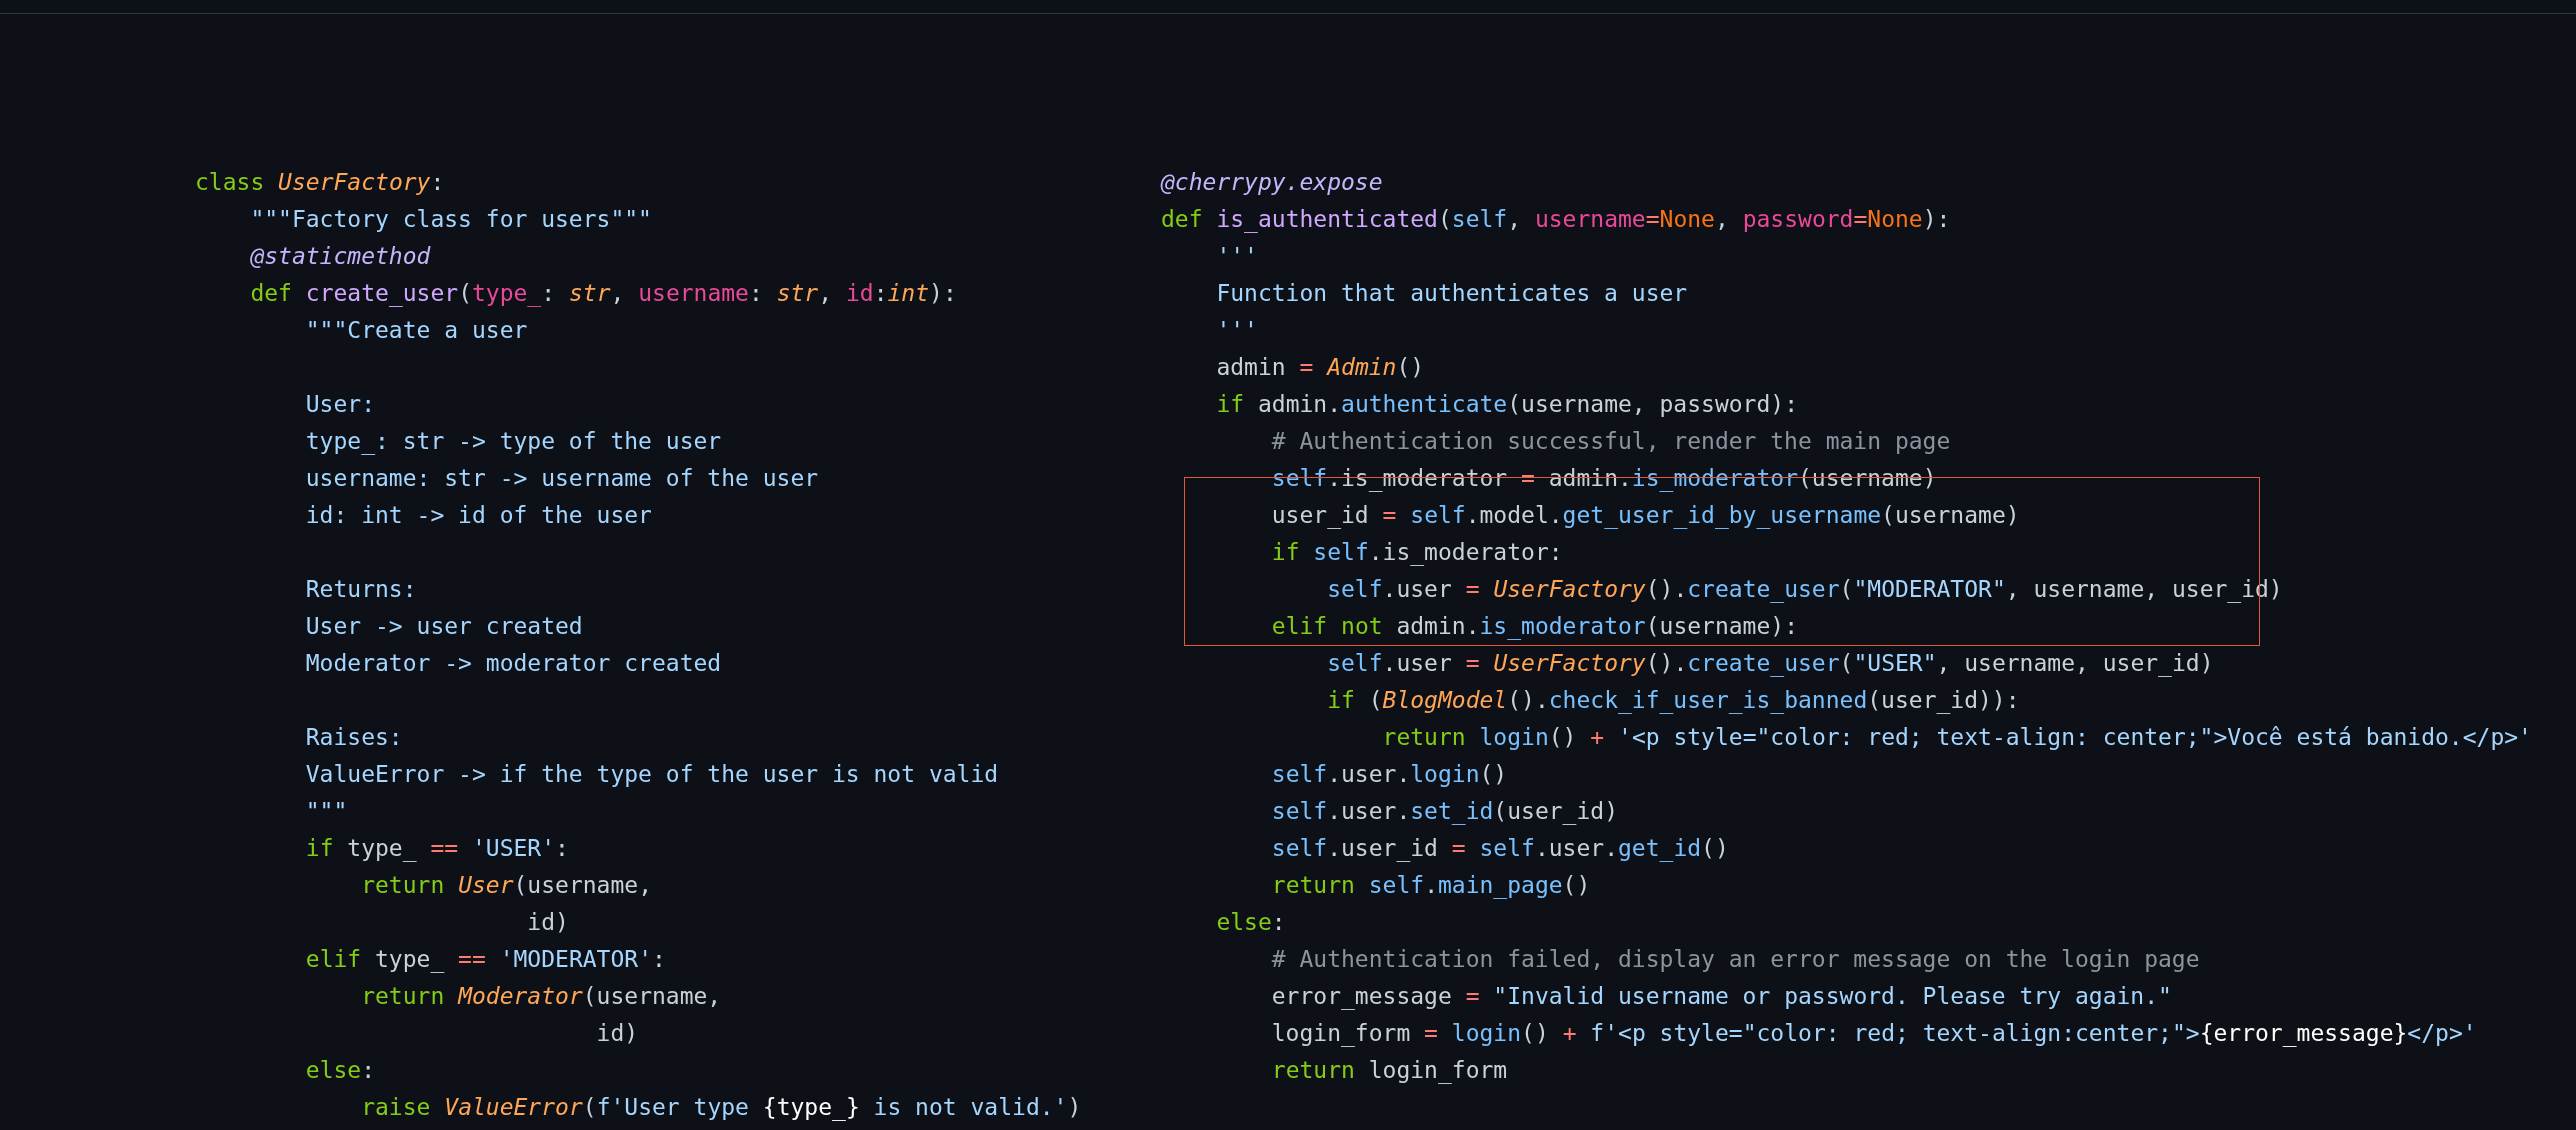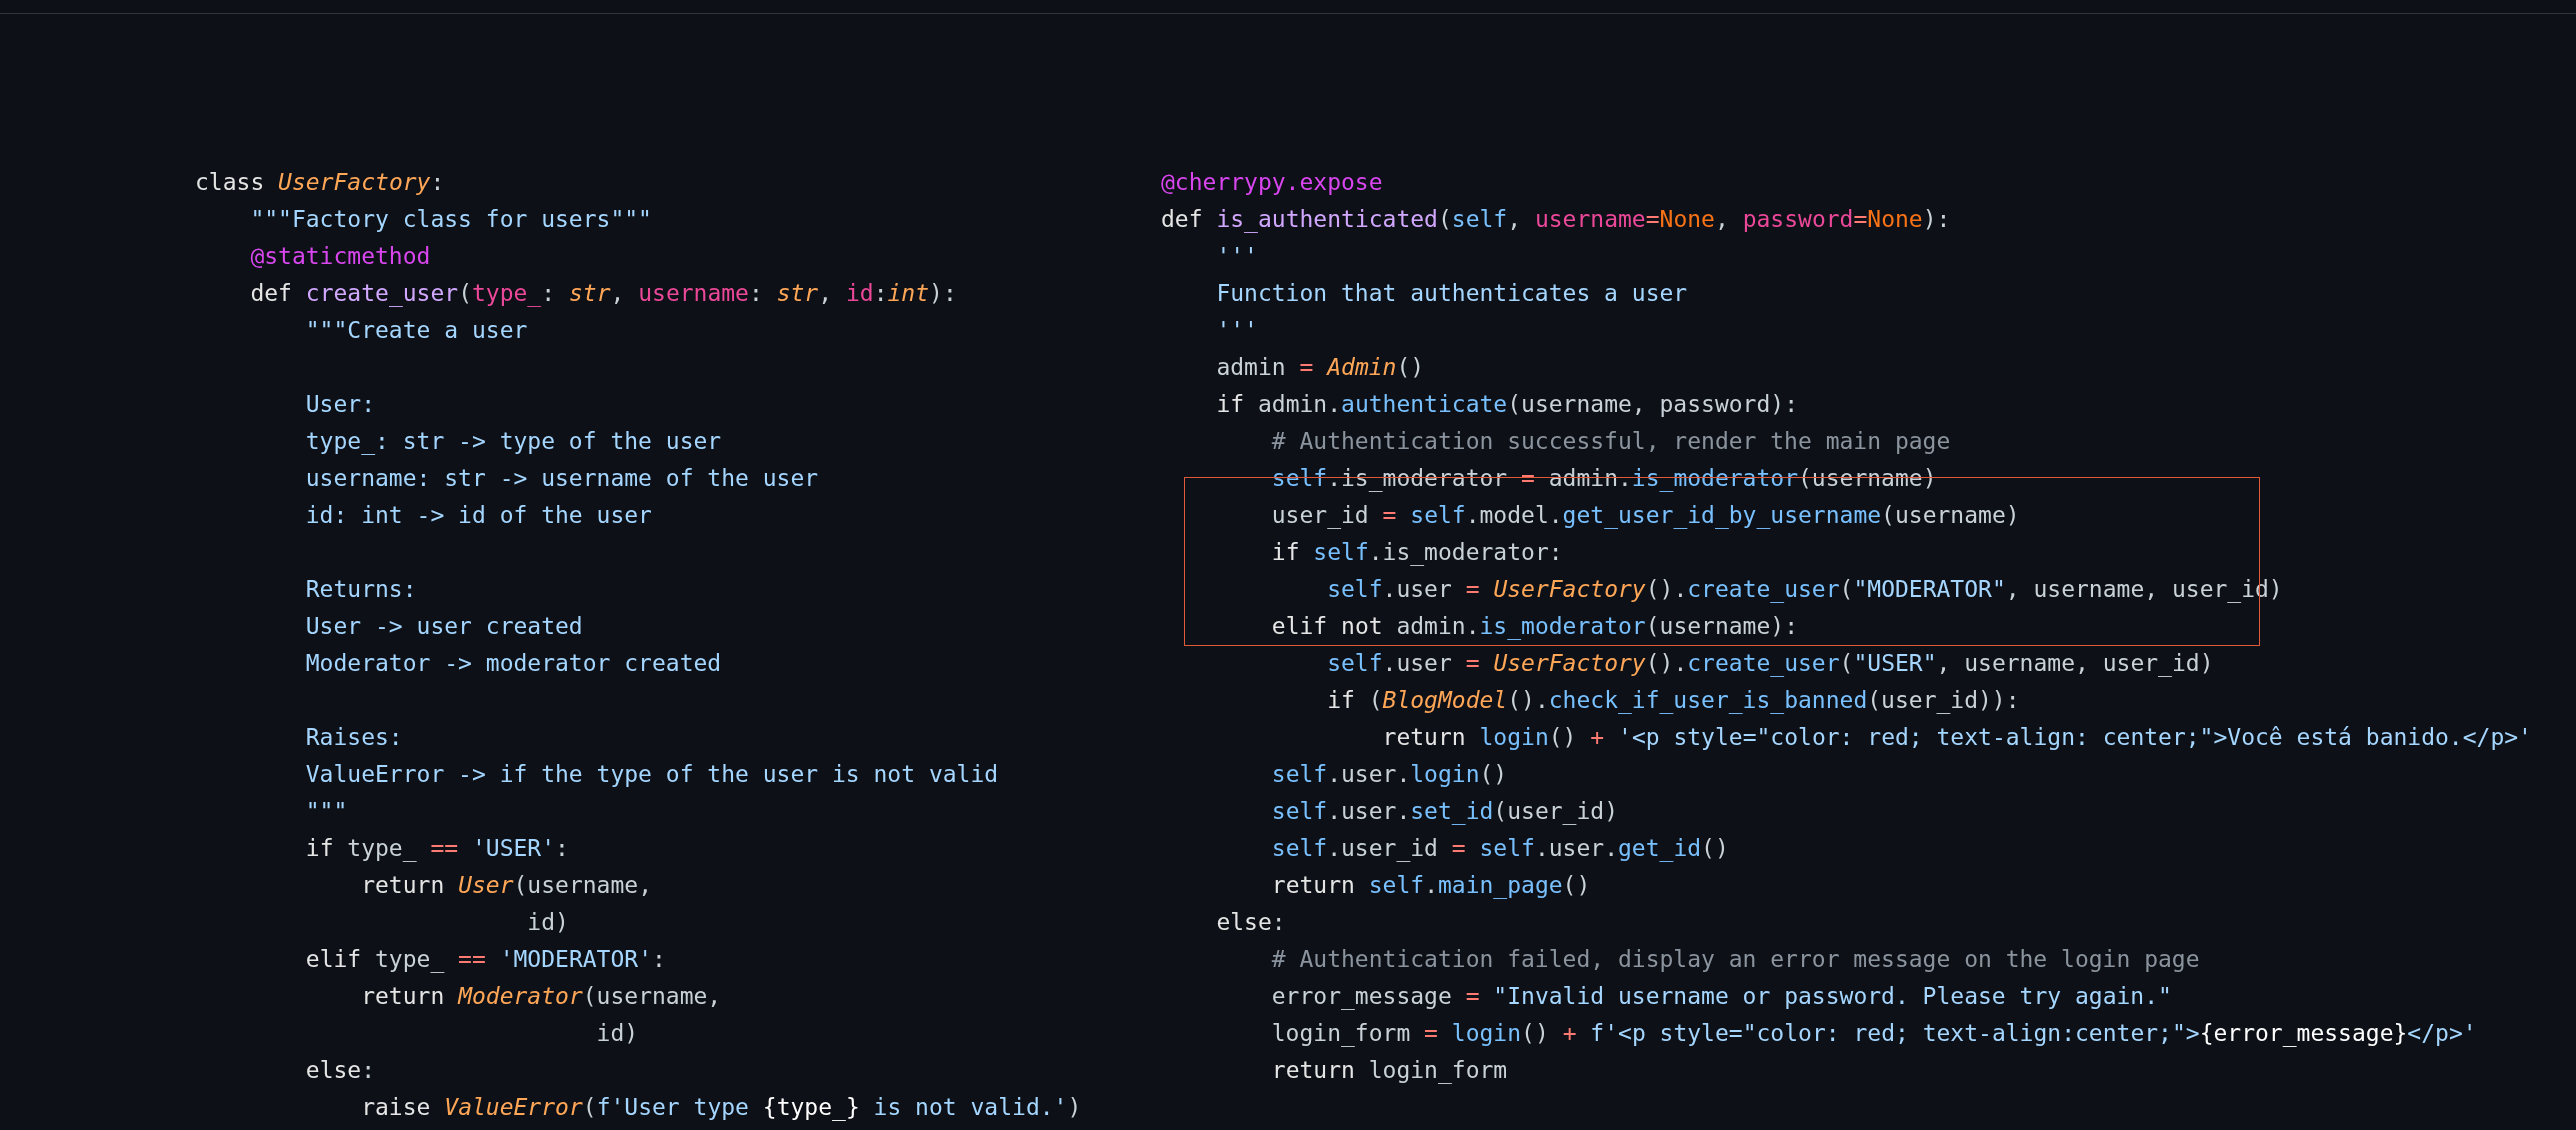--- a/index.html
+++ b/index.html
@@ -31,22 +31,22 @@
   }
   .pane-left { left: 195px; }
   .pane-right { left: 1161px; }
   .highlight-box {
     position: absolute;
     border: 1.7px solid #e05a3a;
     pointer-events: none;
   }
 
   
-  .kw   { color: #e5e5e5; }   
-  .dec  { color: #d946ef; }   
+  .kw   { color: #84cc16; }   
+  .dec  { color: #c4b5fd; font-style: italic; }   
   .cls  { color: #ffa657; font-style: italic; }   
   .fn   { color: #d2a8ff; }   
   .fnc  { color: #79c0ff; }   
   .str  { color: #a5d6ff; }   
   .doc  { color: #a5d6ff; }   
   .op   { color: #ff7b72; }   
   .id   { color: #ffffff; }   
   .cmt  { color: #8b949e; }   
   .self { color: #79c0ff; }   
   .none { color: #f97316; }   

